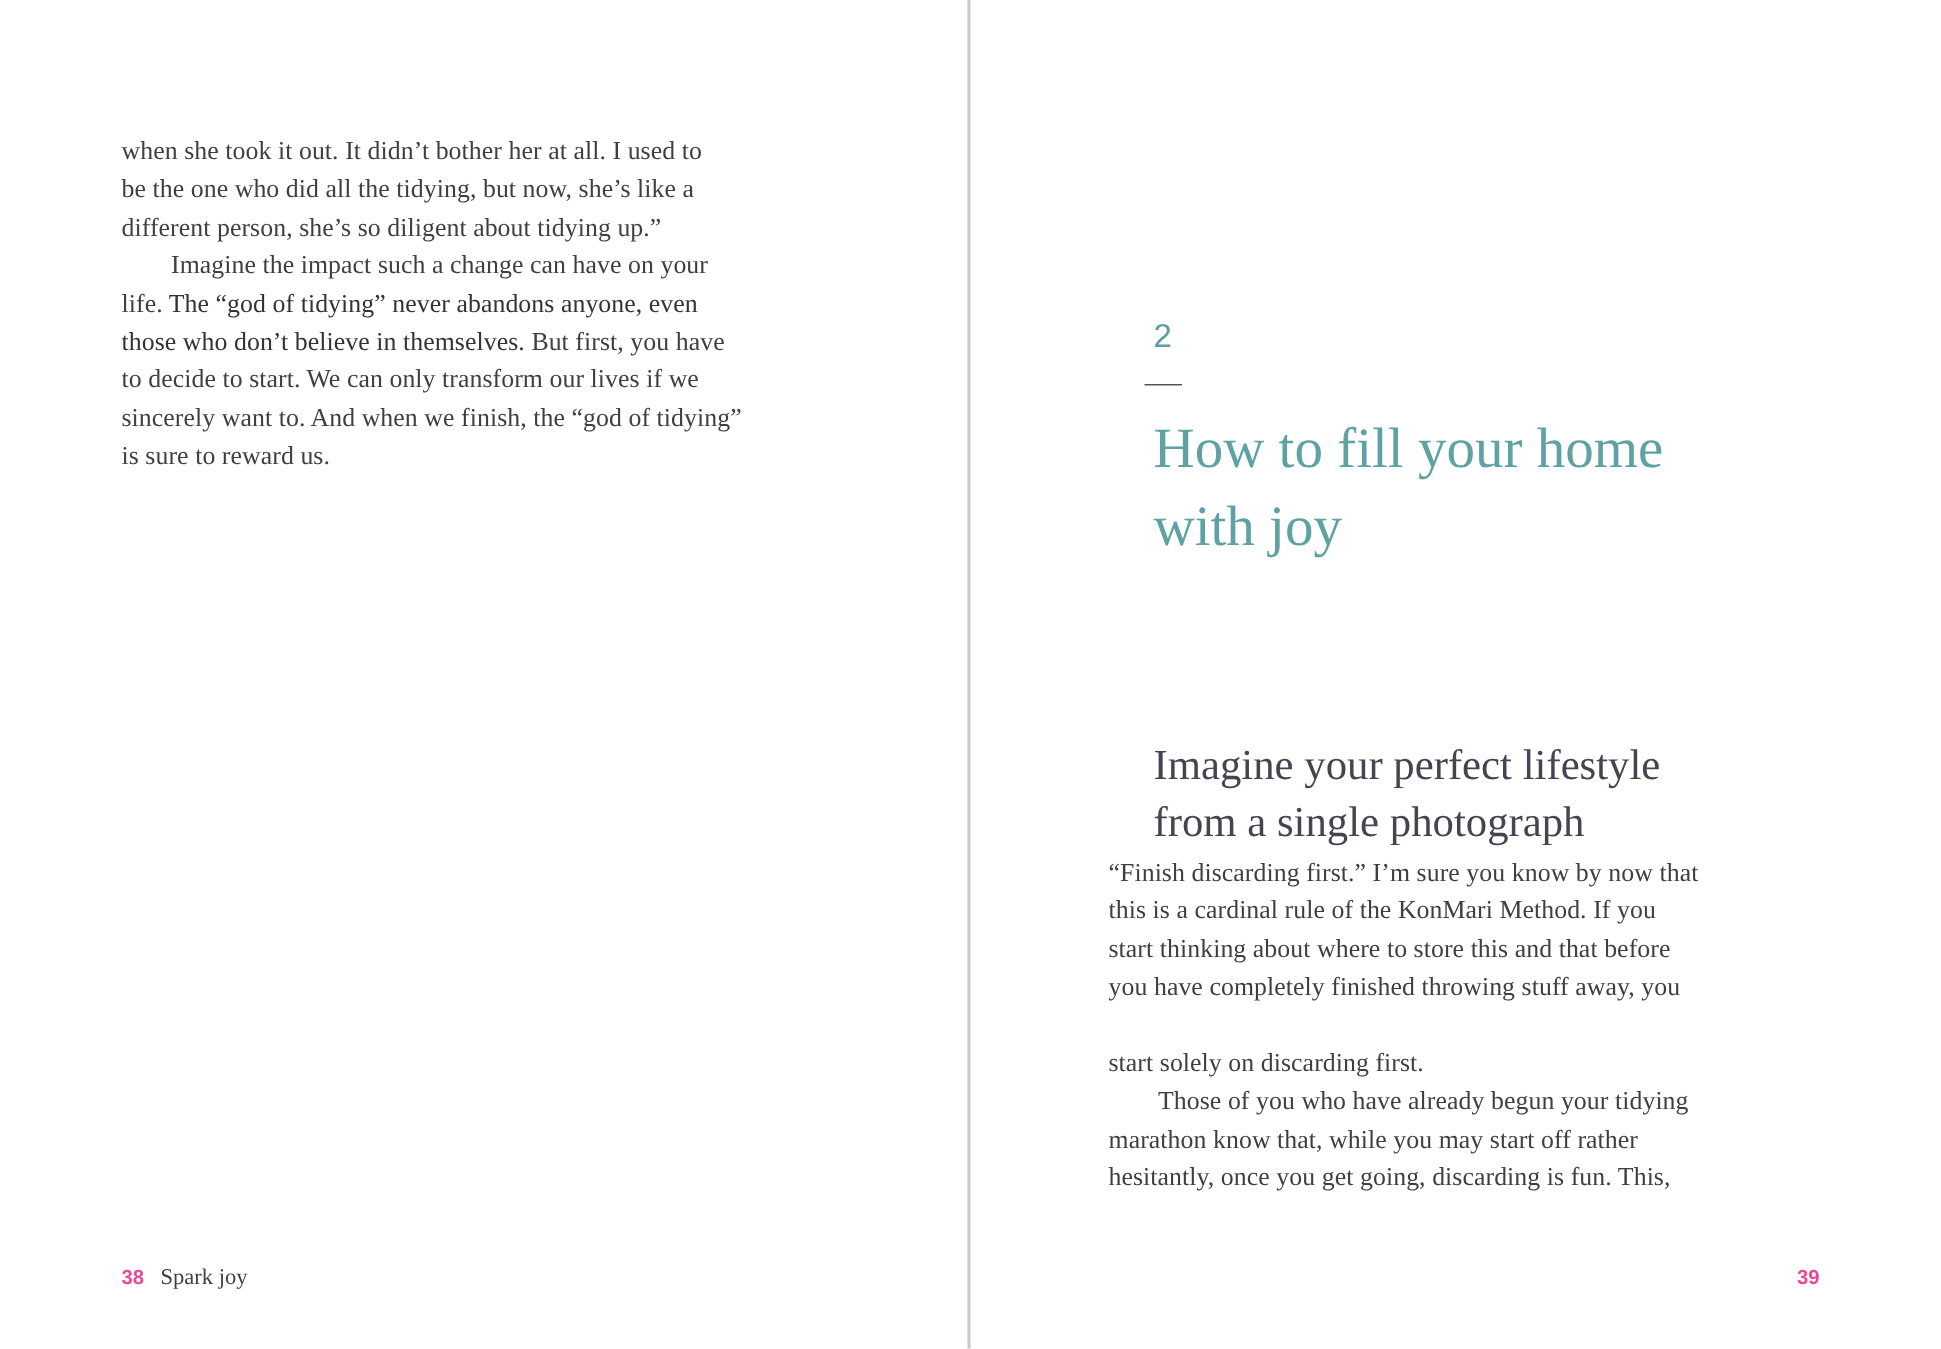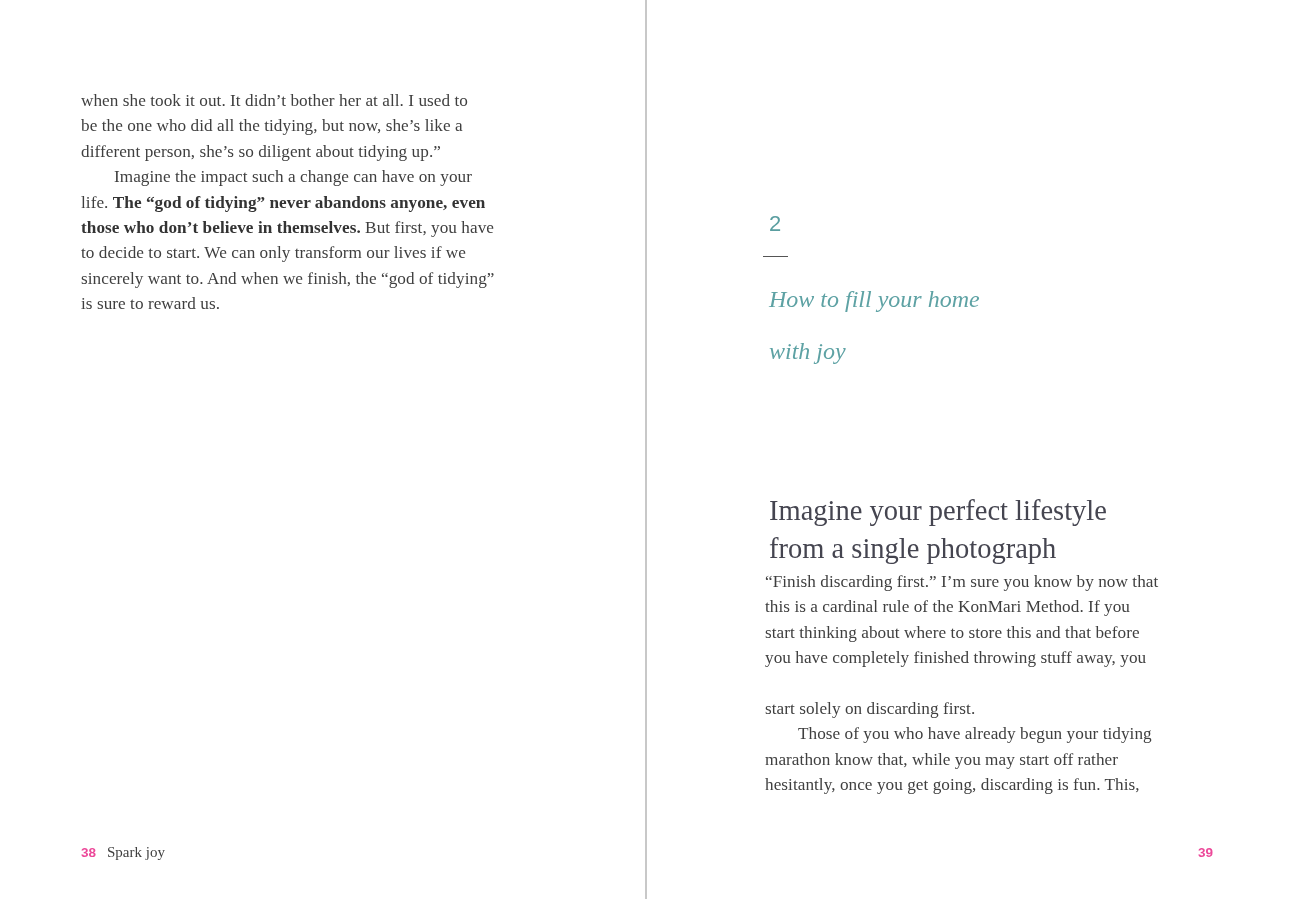--- a/index.html
+++ b/index.html
@@ -42,21 +42,21 @@
       color: #3f3f3f;
       letter-spacing: 0.05px;
     }
     .body-text p {
       margin: 0;
     }
     .body-text p.indent {
       text-indent: 33px;
     }
     .body-text b {
-      font-weight: bold;
+      font-weight: normal;
       color: #333333;
     }
     .left-text {
       left: 81px;
       top: 88px;
       width: 450px;
     }
     .chapter-number {
       position: absolute;
       left: 769px;
@@ -71,40 +71,39 @@
       top: 256px;
       width: 25px;
       height: 1px;
       background: #555555;
     }
     .chapter-title {
       position: absolute;
       left: 769px;
       top: 273px;
       width: 440px;
-      font-size: 24px;
+      font-size: 38px;
       line-height: 52px;
       color: #5ea2a4;
       margin: 0;
       font-weight: normal;
-      font-style: italic;
     }
     .section-title {
       position: absolute;
       left: 769px;
       top: 492px;
       width: 420px;
       font-size: 28.5px;
       line-height: 38px;
       color: #454550;
       margin: 0;
       font-weight: normal;
     }
     .right-text {
-      left: 765px;
+      left: 739px;
       top: 569px;
       width: 440px;
       font-family: Liberation Serif, serif;
     }
     .folio {
       position: absolute;
       top: 844px;
       font-size: 15px;
       color: #3f3f3f;
     }

